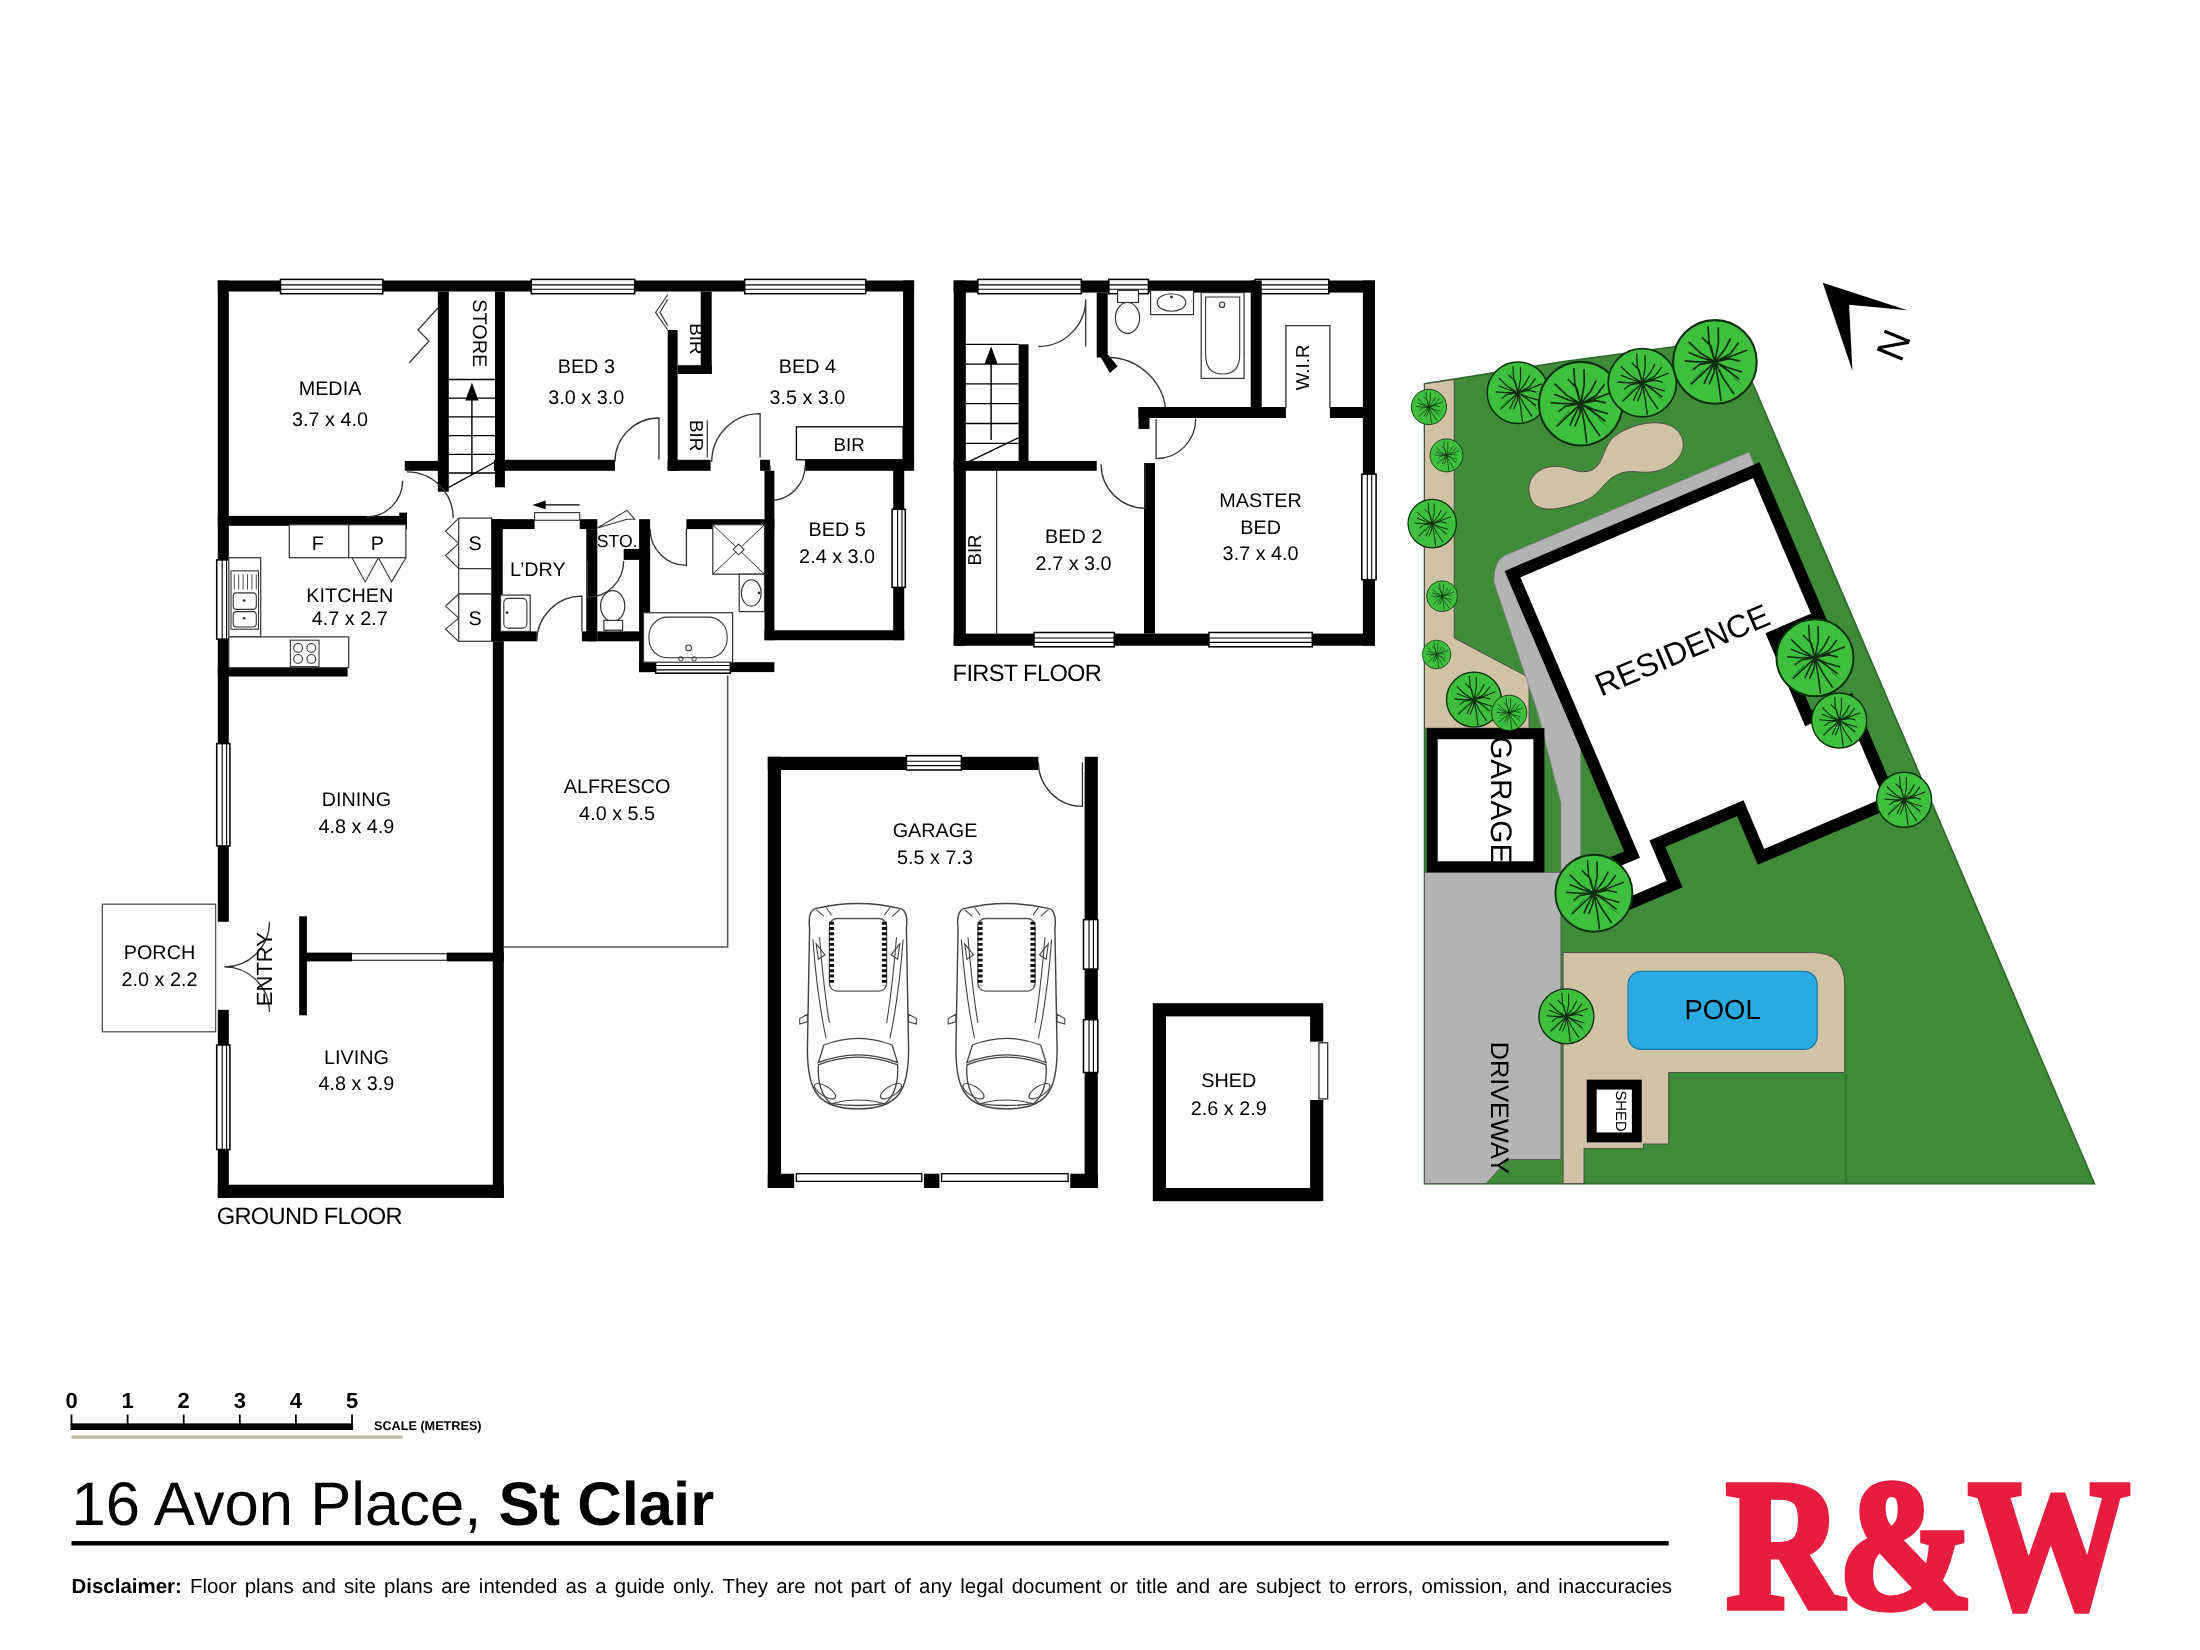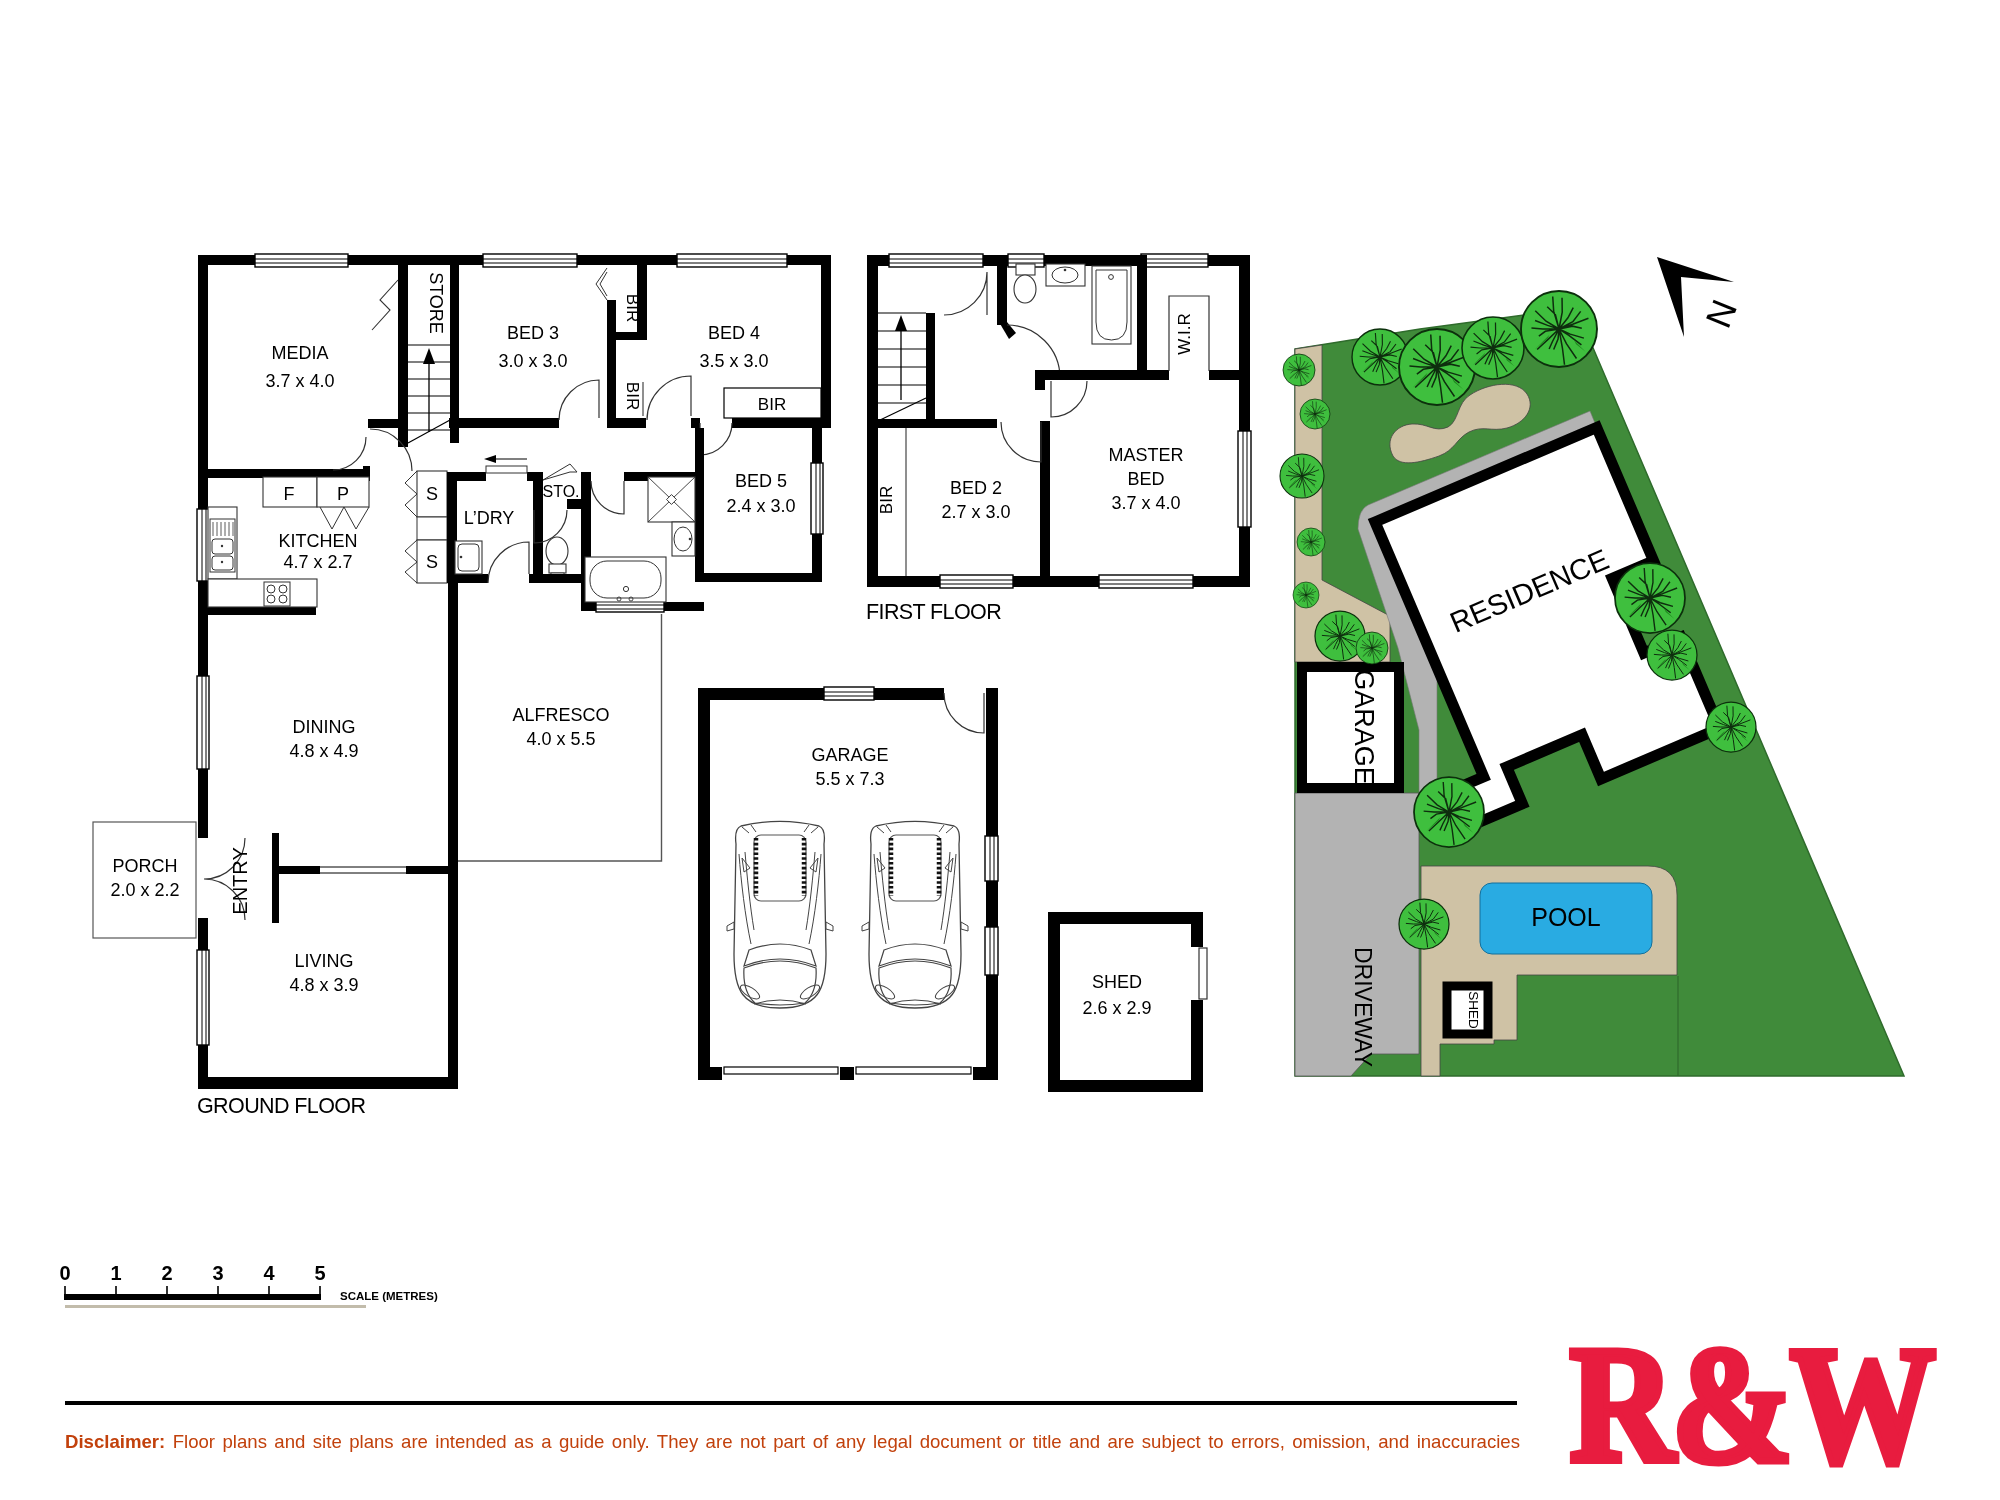--- a/index.html
+++ b/index.html
@@ -3,21 +3,21 @@
 <meta charset="utf-8">
 <style>
 html,body{margin:0;padding:0;width:2000px;height:1500px;background:#ffffff;overflow:hidden;
 font-family:"Liberation Sans",sans-serif}
 #page{position:relative;width:2000px;height:1500px}
 svg text{font-family:"Liberation Sans",sans-serif;fill:#000}
 .rl{font-size:18px}
 .ft{font-size:21.5px;letter-spacing:-0.6px}
 .addr{position:absolute;left:65px;top:1334px;font-size:56px;color:#000;letter-spacing:0px}
 .rule{position:absolute;left:65px;top:1401px;width:1452px;height:4px;background:#000}
-.disc{position:absolute;left:65px;top:1431px;width:1455px;font-size:18.6px;line-height:21px;color:#c2410c}
+.disc{position:absolute;left:65px;top:1431px;width:1455px;font-size:18.6px;line-height:21px;color:#000000}
 .disc div{text-align:justify;text-align-last:justify;white-space:nowrap}
 </style>
 </head>
 <body>
 <div id="page">
 <svg width="2000" height="1500" viewBox="0 0 2000 1500">
 <defs>
 
 <g id="tree">
 <circle cx="0" cy="0" r="20" fill="#3fbf3e" stroke="#0c300c" stroke-width="1"></circle>
@@ -596,19 +596,20 @@
 
 <rect x="64" y="1294" width="257" height="6" fill="#000"></rect>
 
 <rect x="65" y="1305" width="301" height="3" fill="#c2bcab"></rect>
 
 <text x="340" y="1300" font-size="11.5" font-weight="bold">SCALE (METRES)</text>
 
 <text x="0" y="0" text-anchor="middle" transform="translate(1751,1461) scale(0.87,1)" style="font-family:'Liberation Serif',serif;font-weight:bold;font-size:168px;fill:#e81c3f;stroke:#e81c3f;stroke-width:7px;letter-spacing:-4px">R&amp;W</text>
 </svg>
 
+<div class="addr">16 Avon Place, <b>St Clair</b></div>
 
 <div class="rule"></div>
 
 <div class="disc">
 <div><b>Disclaimer:</b> Floor plans and site plans are intended as a guide only. They are not part of any legal document or title and are subject to errors, omission, and inaccuracies</div>
 </div>
 </div>
 
 </body></html>

